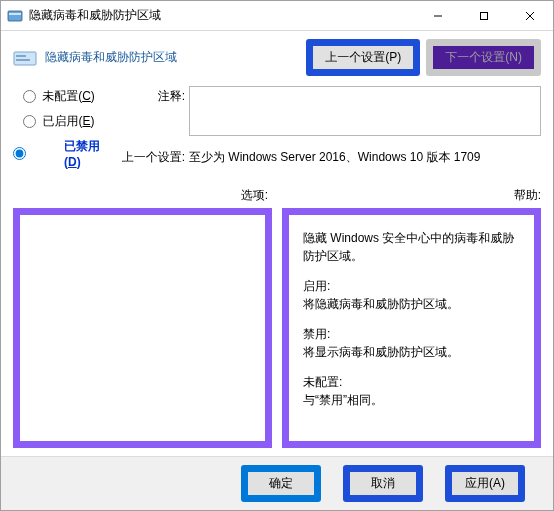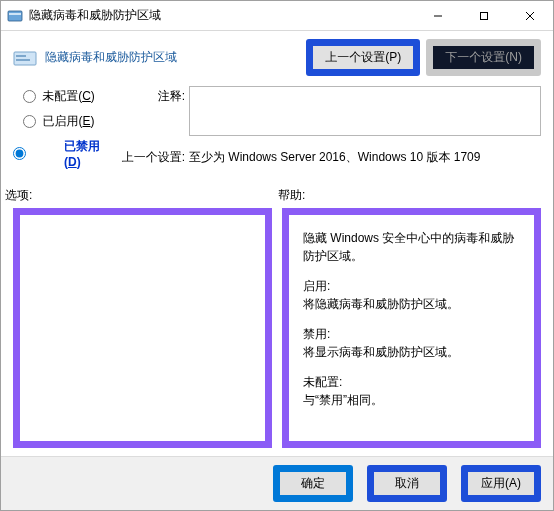--- a/index.html
+++ b/index.html
@@ -29,21 +29,21 @@
       display: flex; align-items: center; padding: 8px 12px 10px 12px;
     }
     .header .hicon { width: 24px; height: 20px; margin-right: 8px; flex-shrink: 0; }
     .header .htitle { flex: 1; color: #1a5a9c; font-size: 12px; }
     .header .navbtns { display: flex; gap: 6px; }
     .btn {
       background: #e1e1e1; border: 7px solid #1d4ed8; border-radius: 3px;
       padding: 3px 12px; font-size: 12px; font-family: inherit;
       min-width: 80px; text-align: center; cursor: default;
     }
-    .btn.disabled { color: #9e9e9e; border-color: #c9c9c9; background: #0f172a; }
+    .btn.disabled { color: #9e9e9e; border-color: #c9c9c9; background: #4c1d95; }
     .btn.primary { border-color: #0078d7; }
     
     .radios-area {
       display: flex; padding: 0 12px 6px 12px; gap: 10px;
     }
     .radios {
       width: 92px; display: flex; flex-direction: column; gap: 8px;
       padding-top: 2px;
     }
     .radio { display: flex; align-items: center; gap: 6px; cursor: default; font-size:12px;justify-content:center;}
@@ -57,39 +57,39 @@
       column-gap: 4px; row-gap: 8px;
     }
     .field-label { text-align: right; padding-top: 2px; color:#000; }
     .comment-box {
       height: 50px; border: 1px solid #b7b7b7; background: #fff; padding: 2px 4px;
       overflow: auto;
     }
     .platform-text { padding-top: 2px; }
     
     .labels-row {
-      display: flex; padding: 12px 12px 4px 4px; gap: 10px;
+      display: flex; padding: 12px 12px 4px 4px; gap: 10px; text-align: right;
     }
     .options-label { width: 50%; }
     .help-label { width: 50%; }
     
     .panes {
       flex: 1; display: flex; gap: 10px; padding: 0 12px 8px 12px; min-height: 0;
     }
     .pane {
       border: 7px solid #8b5cf6; padding: 14px 14px; overflow: auto;
       font-size: 12px; line-height: 1.5;
     }
     .pane.options { width: 50%; }
     .pane.help { width: 50%; }
     .help-para { margin-bottom: 12px; }
     
     .footer {
-      border-top: 1px solid #dcdcdc; padding: 8px 12px;
-      display: flex; justify-content: flex-end; gap: 14px;
+      border-top: 1px solid #dcdcdc; padding: 8px 28px;
+      display: flex; justify-content: flex-end; gap: 22px;
       background: #f0f0f0;
     }
   </style>
 </head>
 <body>
 
 <div class="titlebar">
   <span class="icon">
     <svg viewBox="0 0 16 16" width="16" height="16">
       <rect x="1" y="3" width="14" height="10" rx="1" fill="#6aa5da" stroke="#2a5a8a" stroke-width="0.8"></rect>

